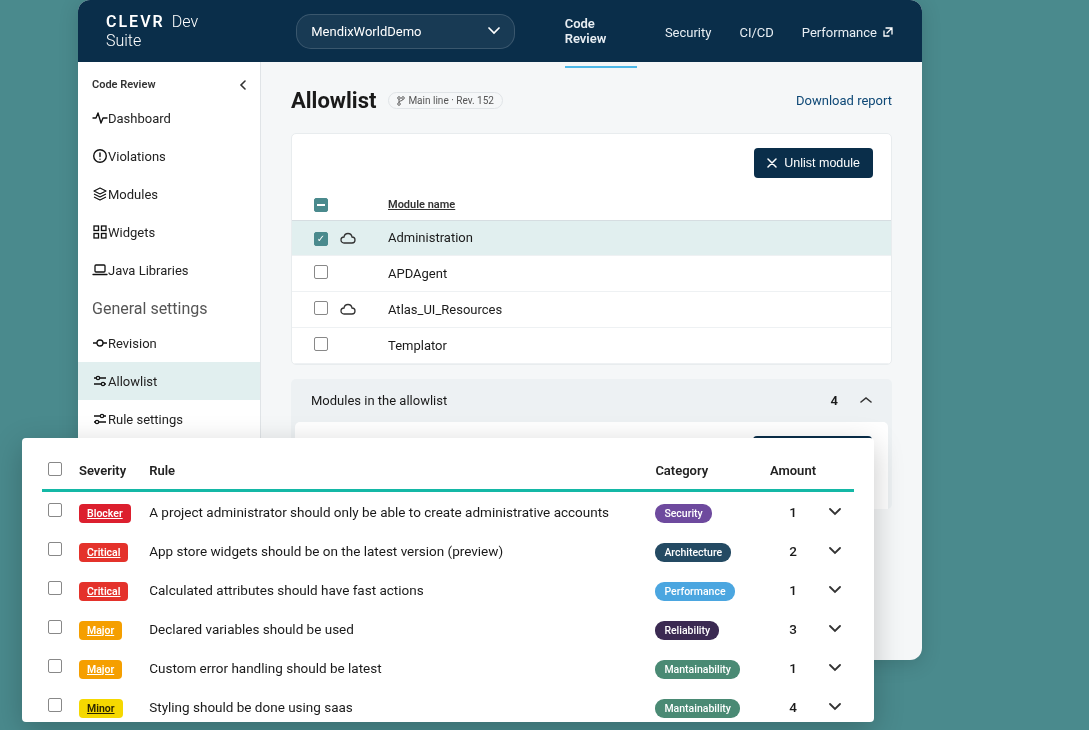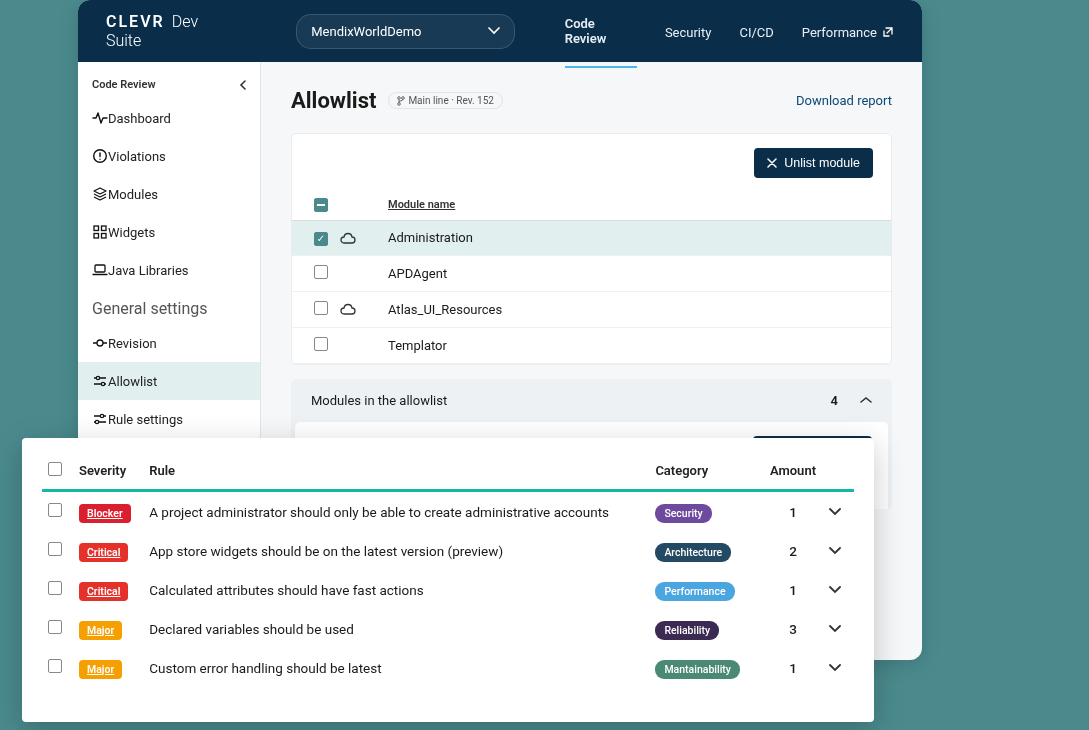--- a/index.html
+++ b/index.html
@@ -573,15 +573,25 @@
         <tr>
     <td><span class="checkbox"></span></td>
     <td><span class="sev-pill sev-Major">Major</span></td>
     <td>Custom error handling should be latest</td>
     <td><span class="cat-pill cat-Mantainability">Mantainability</span></td>
     <td class="amt">1</td>
     <td><span class="chev"><svg width="12" height="8" viewBox="0 0 12 8">
                 <path d="M1 1l5 5 5-5" stroke="#333" stroke-width="1.8" fill="none" stroke-linecap="round"></path>
               </svg></span></td>
         </tr>
+        <tr>
+    <td><span class="checkbox"></span></td>
+    <td><span class="sev-pill sev-Minor">Minor</span></td>
+    <td>Styling should be done using saas</td>
+    <td><span class="cat-pill cat-Mantainability">Mantainability</span></td>
+    <td class="amt">4</td>
+    <td><span class="chev"><svg width="12" height="8" viewBox="0 0 12 8">
+                <path d="M1 1l5 5 5-5" stroke="#333" stroke-width="1.8" fill="none" stroke-linecap="round"></path>
+              </svg></span></td>
+        </tr>
       </tbody>
   </table>
 </div>
 
 </body></html>

